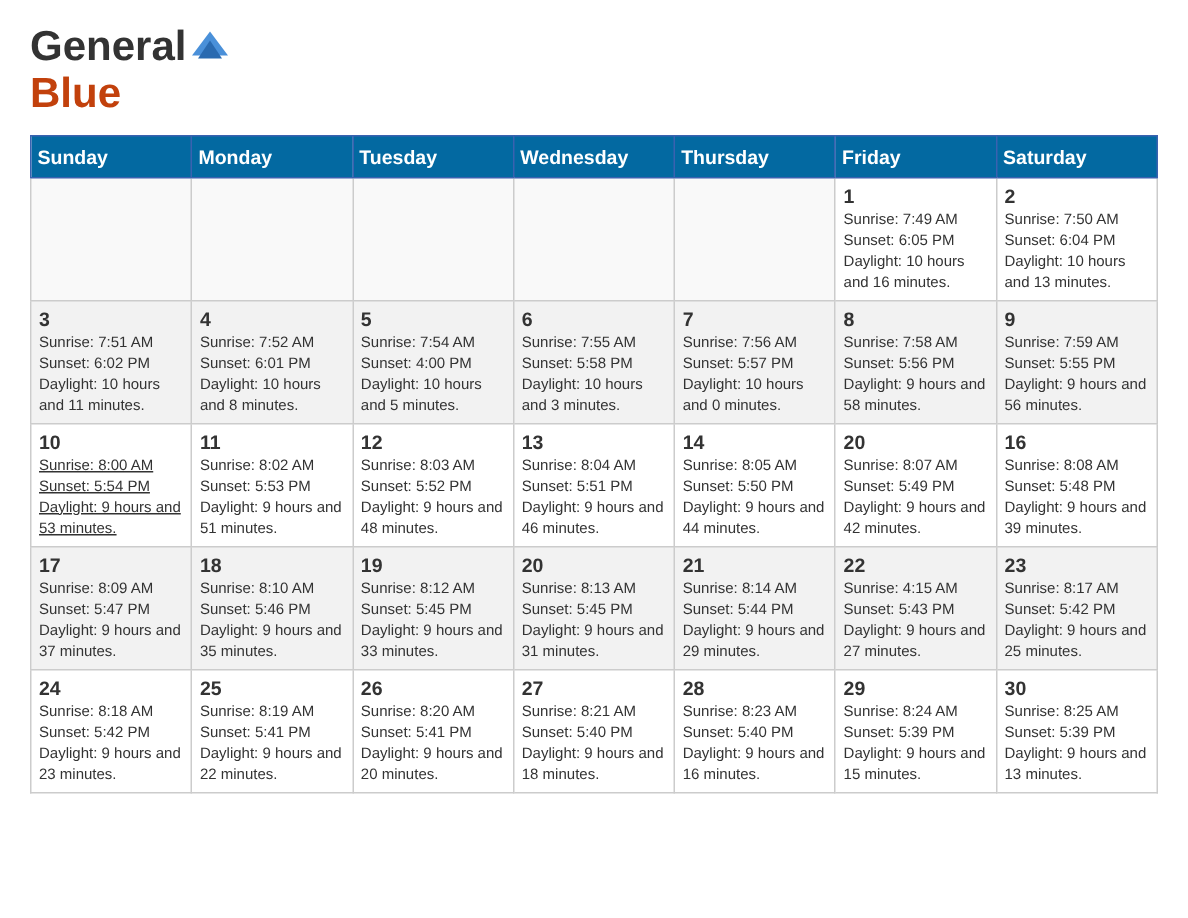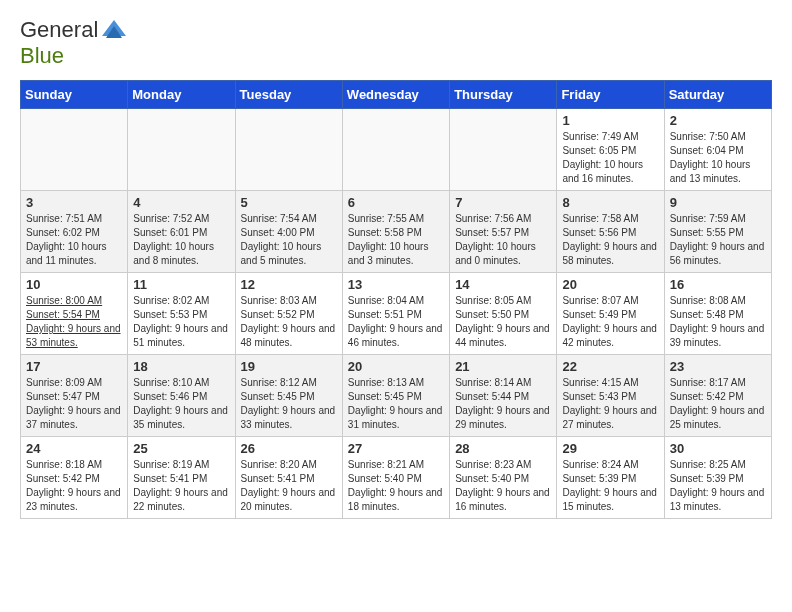--- a/index.html
+++ b/index.html
@@ -1,27 +1,27 @@
 <!DOCTYPE html>
 <html><head>
   <meta charset="utf-8">
   <style>
     * { box-sizing: border-box; margin: 0; padding: 0; }
     body { font-family: Arial, sans-serif; background: #fff; width: 792px; min-height: 612px; }
     .container { padding: 16px 20px; }
     .header { display: flex; justify-content: space-between; align-items: flex-start; margin-bottom: 12px; }
     .logo { display: flex; align-items: center; }
-    .logo-text { font-size: 22px; font-weight: normal; color: #333; line-height: 1.1; }
+    .logo-text { font-size: 28px; font-weight: bold; color: #333; line-height: 1.1; }
     .logo-icon { width: 28px; height: 28px; margin-left: 2px; }
     .title-block { text-align: right; }
     .month-title { font-size: 36px; font-weight: bold; color: #333; }
     .location { font-size: 16px; color: #555; }
     table { width: 100%; border-collapse: collapse; }
     thead tr th {
-      background: #1d4ed8;
+      background: #0369a1;
       color: #fff;
       font-size: 13px;
       font-weight: bold;
       padding: 6px 4px;
       text-align: left;
       border: 1px solid #3a62b0;
     }
     tbody tr td {
       border: 1px solid #ccc;
       vertical-align: top;
@@ -45,21 +45,21 @@
   <div class="header">
     <div class="logo">
       <div>
         <div style="display:flex;align-items:center;">
           <span class="logo-text">General</span>
           <svg class="logo-icon" viewBox="0 0 28 28" xmlns="http://www.w3.org/2000/svg">
             <polygon points="14,4 26,20 2,20" fill="#4a90d9"></polygon>
             <polygon points="14,10 22,22 6,22" fill="#2a6ab0"></polygon>
           </svg>
         </div>
-        <span class="logo-text" style="color:#4d7c0f;">Blue</span>
+        <span class="logo-text" style="color:#c2410c;">Blue</span>
       </div>
     </div>
     <div class="title-block">
       <div class="month-title"></div>
       <div class="location"></div>
     </div>
   </div>
 
   <table>
     <thead>

